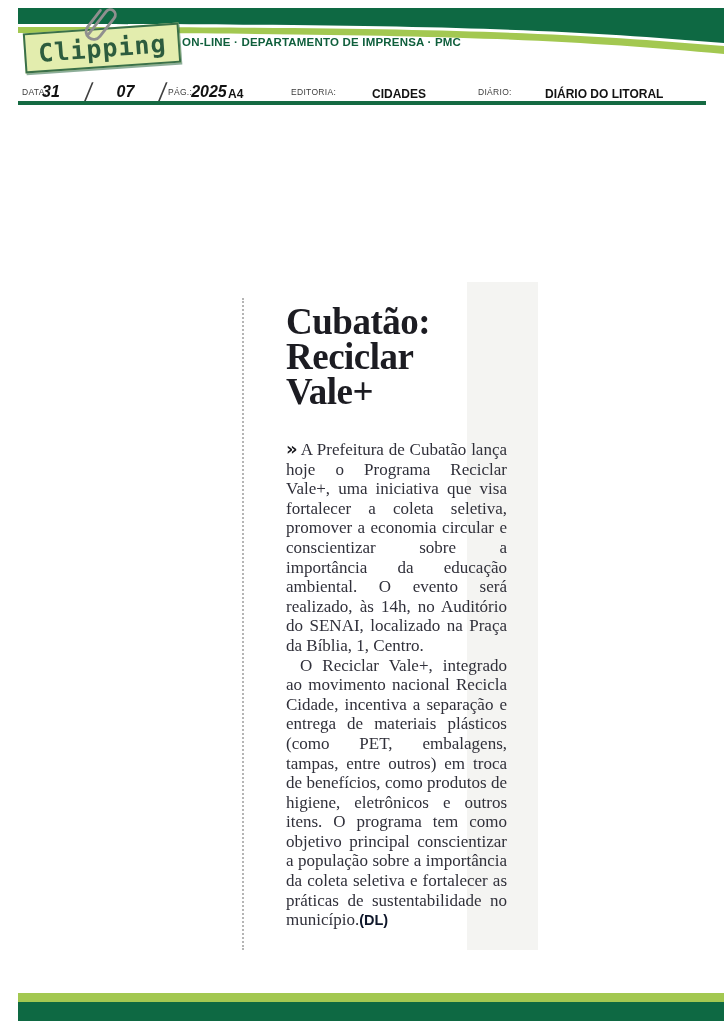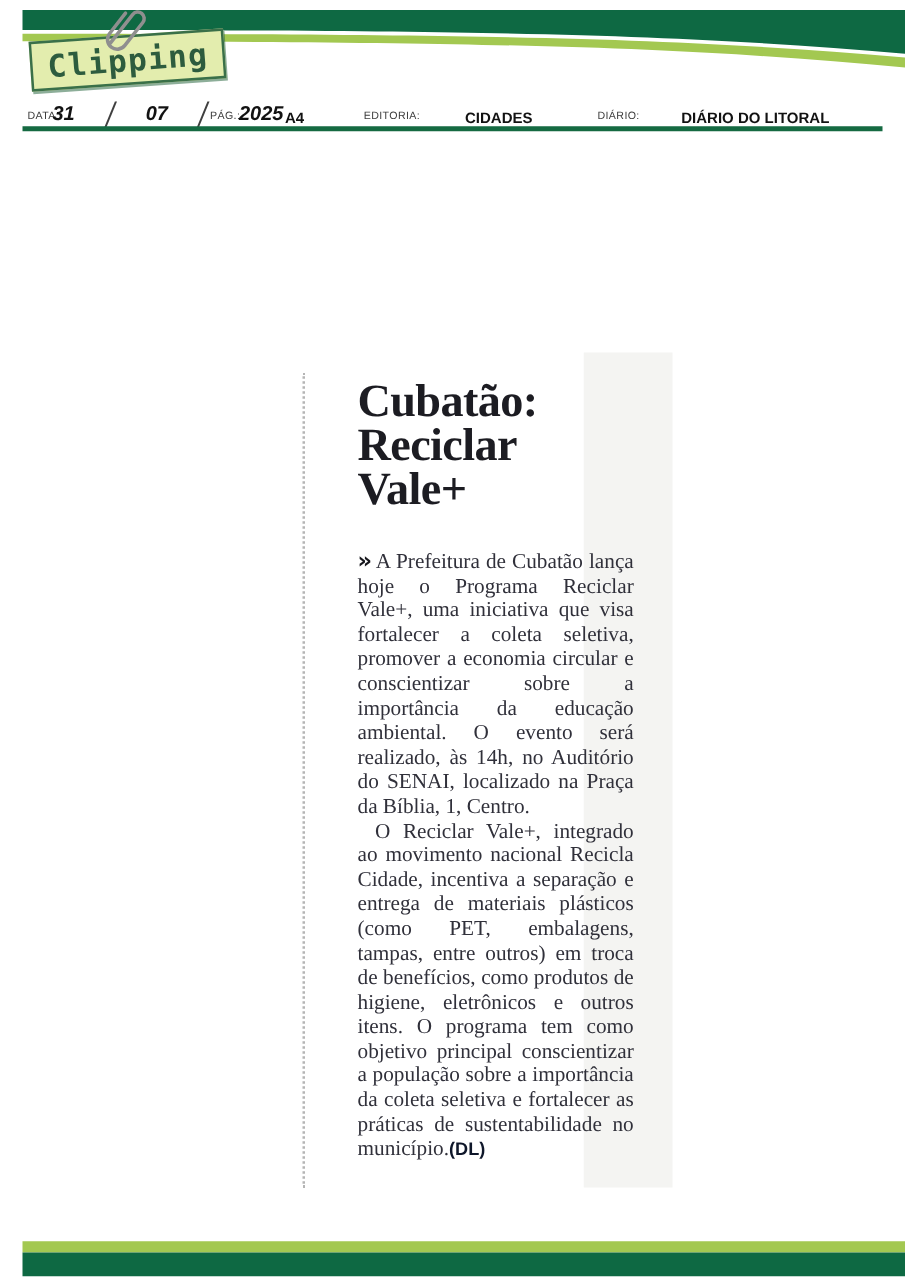--- a/index.html
+++ b/index.html
@@ -84,20 +84,21 @@
   </svg>
 
   <div class="sticky-note">
     <span class="note-text">Clipping</span>
   </div>
 
   <svg class="paperclip" viewBox="0 0 20 34" aria-hidden="true">
     <path d="M6 30 V8 a4 4 0 0 1 8 0 v18 a6 6 0 0 1 -12 0 V10" fill="none" stroke="#8f8f8f" stroke-width="2.2" stroke-linecap="round"></path>
   </svg>
 
+  <div class="online-subtitle">ON-LINE · DEPARTAMENTO DE IMPRENSA · PMC</div>
 
   <div class="meta-row">
     <span class="lbl" style="left:22px">DATA:</span>
     <span class="date-group">
       <span class="num">31</span>
       <span class="slash">/</span>
       <span class="num">07</span>
       <span class="slash">/</span>
       <span class="num">2025</span>
     </span>

